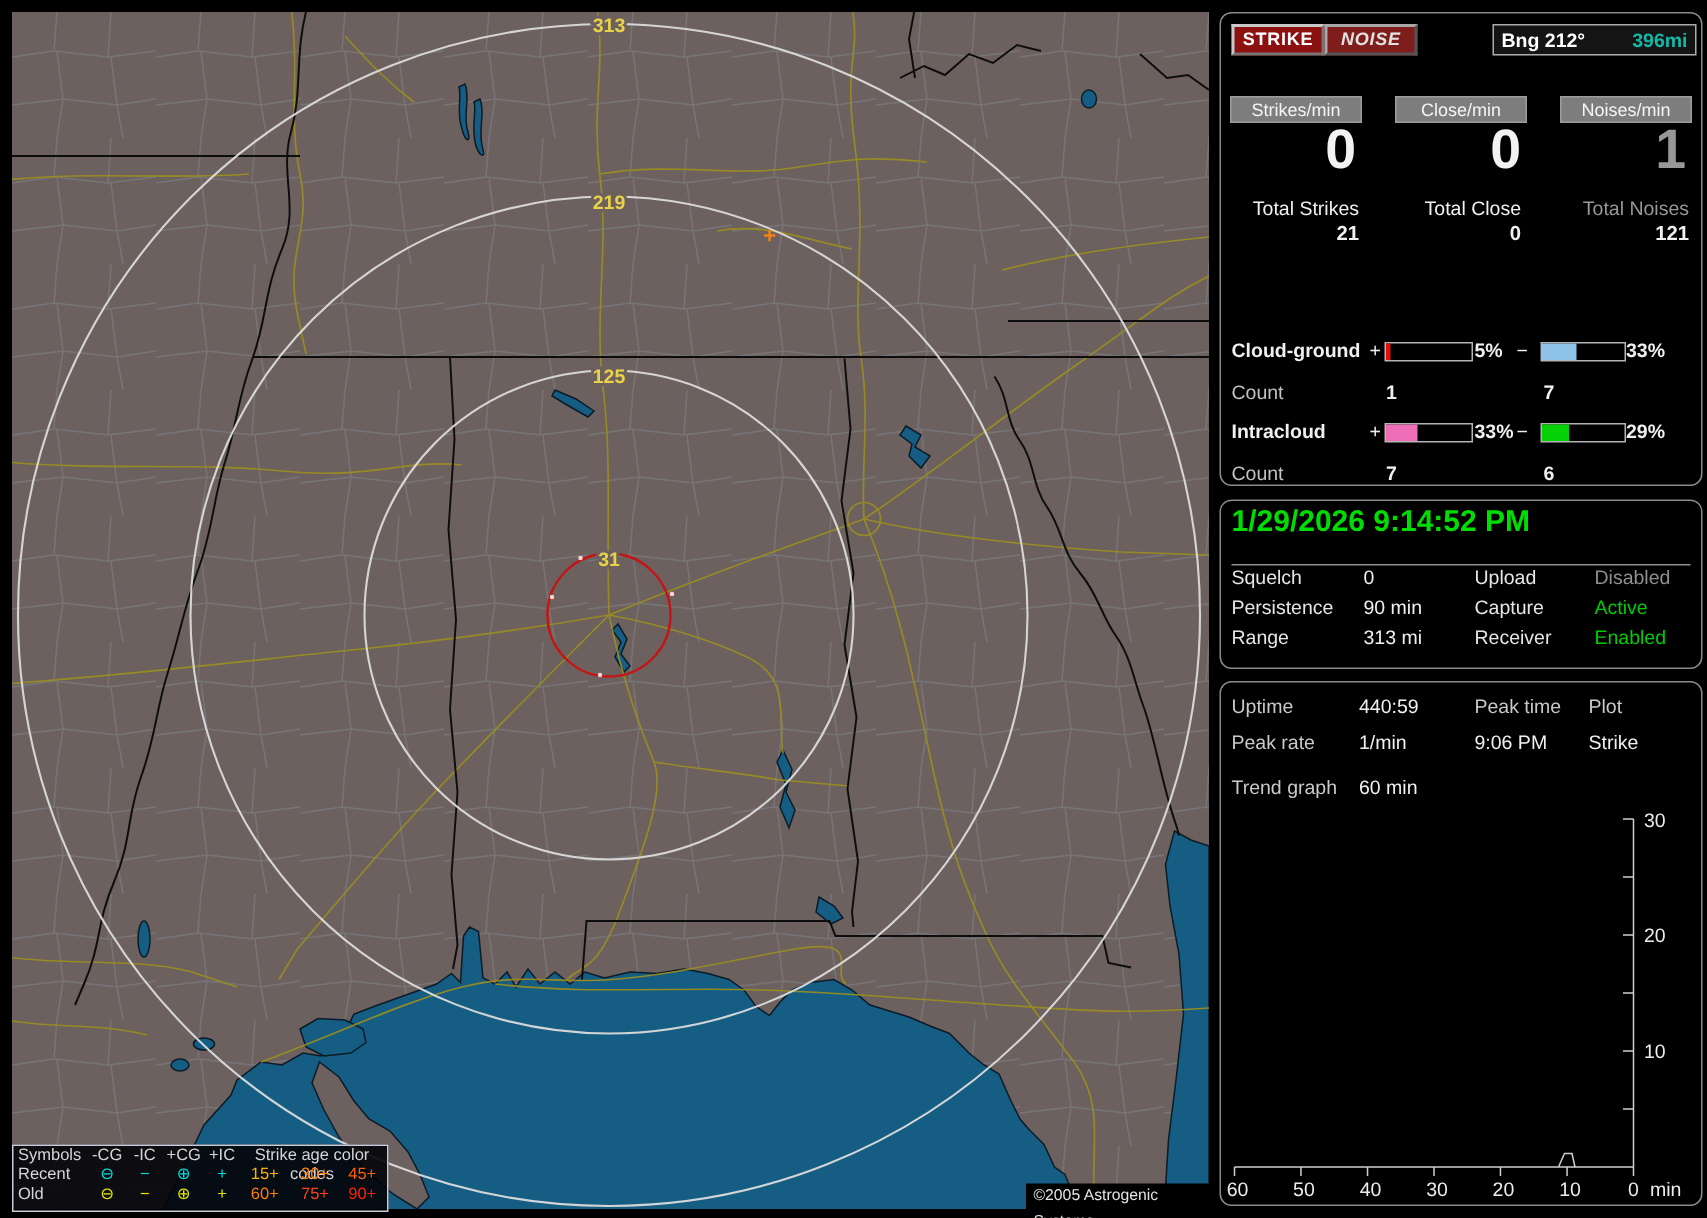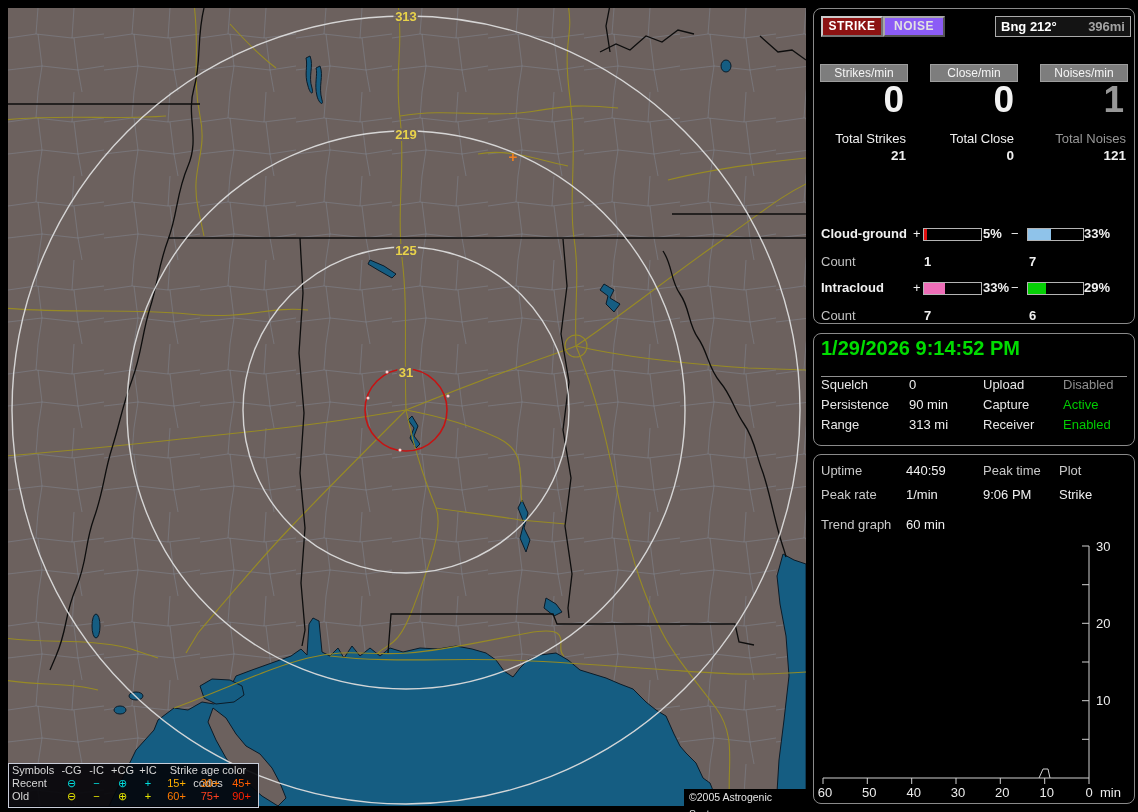--- a/index.html
+++ b/index.html
@@ -20,22 +20,22 @@
   #copyright{left:684px;top:789px;width:122px;height:17px;background:#000;color:#e4e4e4;
              font-size:10.5px;line-height:17px;padding-left:5px;z-index:5;}
   
   .panel{background:#000;border:1px solid #8a8a8a;border-radius:8px;}
   #p1{left:813px;top:8px;width:320px;height:314px;}
   #p2{left:813px;top:333px;width:320px;height:111px;}
   #p3{left:813px;top:454px;width:320px;height:348px;}
   .btn{font-size:12px;font-weight:bold;text-align:center;line-height:17px;height:17px;}
   #btn-strike{left:7px;top:7px;width:58px;background:#8c1212;color:#fff;
               border:2px outset #c9c9c9;letter-spacing:.5px;}
-  #btn-noise{left:69px;top:7px;width:58px;background:#8b5cf6;color:#e2e2e2;
-             border:2px outset #a8a8a8;letter-spacing:.5px;}
+  #btn-noise{left:69px;top:7px;width:58px;background:#7f1d1d;color:#e2e2e2;
+             border:2px outset #a8a8a8;letter-spacing:.5px;font-style:italic;}
   #bng{left:181px;top:7px;width:124px;height:19px;background:#141414;border:1px solid #ababab;
        font-size:13px;font-weight:bold;line-height:19px;padding:0 5px;display:flex;
        justify-content:space-between;}
   .ratelbl{top:55px;width:86px;height:16px;background:#7d7d7d;border:1px solid #9d9d9d;
            color:#f4f4f4;font-size:12px;text-align:center;line-height:16px;}
   .bignum{top:70px;width:84px;height:44px;font-size:37px;font-weight:bold;text-align:right;
           color:#f2f2f2;}
   .totlbl{top:122px;width:88px;font-size:13px;text-align:right;color:#f0f0f0;}
   .totval{top:139px;width:88px;font-size:13.5px;font-weight:600;text-align:right;color:#f0f0f0;}
   .dim{color:#979797;}
@@ -199,21 +199,21 @@
     </div>
   </div>
 
   <div class="abs" id="copyright">©2005 Astrogenic Systems</div>
 
   <div class="abs panel" id="p1">
     <div class="abs btn" id="btn-strike">STRIKE</div>
     <div class="abs btn" id="btn-noise">NOISE</div>
     <div class="abs" id="bng">
       <span style="color:#fff">Bng 212°</span>
-      <span style="color:#a3a3a3">396mi</span>
+      <span style="color:#14b8a6">396mi</span>
     </div>
 
     <div class="abs ratelbl" style="left:6px">Strikes/min</div>
     <div class="abs ratelbl" style="left:116px">Close/min</div>
     <div class="abs ratelbl" style="left:226px">Noises/min</div>
     <div class="abs bignum" style="left:6px">0</div>
     <div class="abs bignum" style="left:116px">0</div>
     <div class="abs bignum dim" style="left:226px">1</div>
 
     <div class="abs totlbl" style="left:4px">Total Strikes</div>

